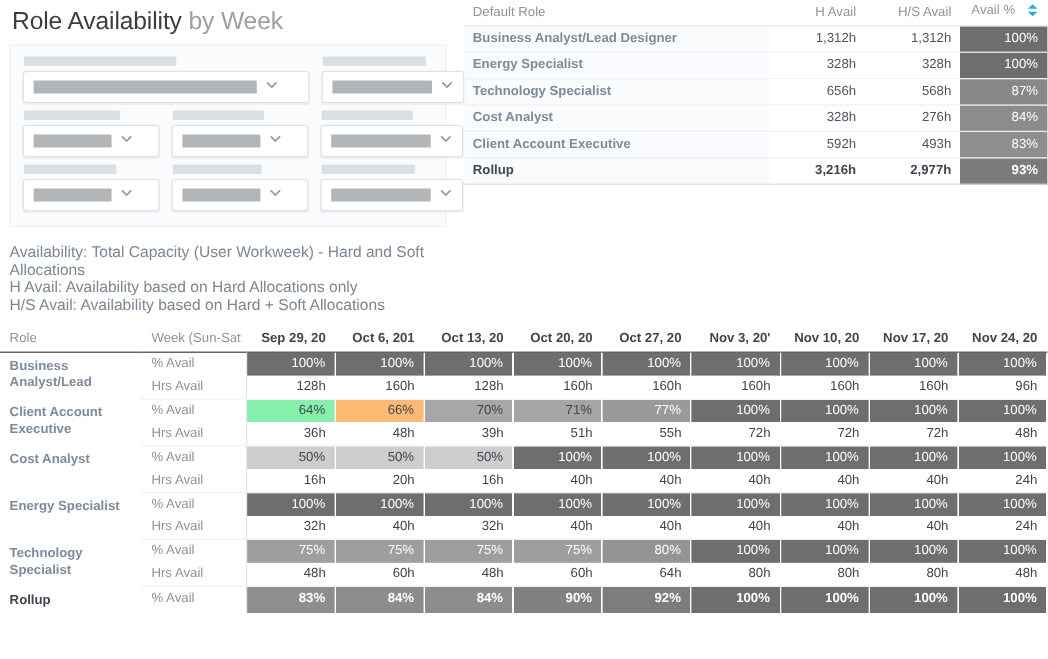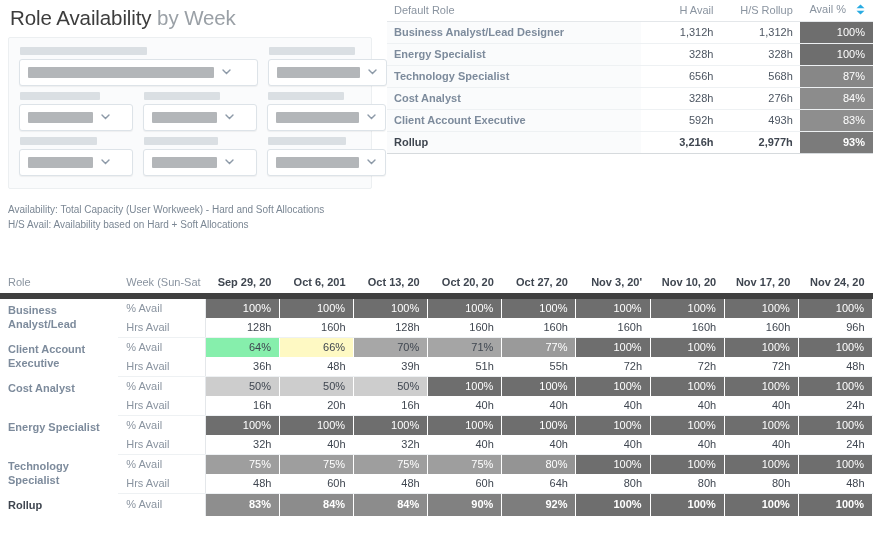--- a/index.html
+++ b/index.html
@@ -51,21 +51,21 @@
     padding: 0 5px 0 8px;
   }
   .f-value {
     height: 11px; border-radius: 1px;
     background: #b3b6b9; flex: 1 1 auto;
   }
   .caret { flex: 0 0 14px; margin-left: 6px; color: #8d9aa8; display:block; }
 
   .legend {
     margin: 14px 0 16px 8px;
-    font-size: 10px;
+    font-size: 13px;
     line-height: 14.6px;
     color: #7b8794;
   }
 
   
   .summary {
     position: absolute; left: 387px; top: 0; width: 486px;
     font-size: 11px;
     border-collapse: collapse;
   }
@@ -108,21 +108,21 @@
   
   .detail { position: absolute; left: 0; top: 272px; width: 873px; }
   .detail table { border-collapse: collapse; table-layout: fixed; width: 873px; }
   .detail col.c-role { width: 118px; }
   .detail col.c-metric { width: 87px; }
   .detail col.c-wk { width: 74px; }
 
   .detail th {
     font-size: 11px;
     padding: 4px 8px 5px 8px;
-    border-bottom: 6px solid #404040;
+    border-bottom: 1px solid #404040;
     white-space: nowrap;
     overflow: hidden;
     background: #ffffff;
   }
   .detail th.h-role { text-align: left; color: #8a94a0; font-weight: normal; }
   .detail th.h-metric { text-align: right; color: #8a94a0; font-weight: normal; }
   .detail th.h-week { text-align: right; color: #3f4650; font-weight: bold; }
 
   .detail td {
     font-size: 11px;
@@ -235,31 +235,32 @@
               <span class="caret"><svg width="13" height="13" viewBox="0 0 13 13">
                   <path d="M3 5 L6.5 8.6 L10 5" stroke="#8d9aa8" stroke-width="1.4" fill="none" stroke-linecap="round"></path>
                 </svg></span>
             </div>
           </div>
         </div>
       </div>
 
     <div class="legend">
       <div>Availability: Total Capacity (User Workweek) - Hard and Soft Allocations</div>
+      <div>H Avail: Availability based on Hard Allocations only</div>
       <div>H/S Avail: Availability based on Hard + Soft Allocations</div>
     </div>
   </div>
 
   <div class="summary">
     <table>
       <thead>
         <tr>
           <th class="role-col">Default Role</th>
           <th class="navail">H Avail</th>
-          <th class="navail">H/S Rollup</th>
+          <th class="navail">H/S Avail</th>
           <th class="pct-col">
             <span>Avail %</span>
             <span class="sort-ico">
               <svg width="11" height="11" viewBox="0 0 11 11">
                   <polygon points="5.5,0.5 9.5,4.3 1.5,4.3" fill="#29abe2"></polygon>
                   <polygon points="5.5,10.5 9.5,6.7 1.5,6.7" fill="#29abe2"></polygon>
                 </svg>
             </span>
           </th>
         </tr>
@@ -358,21 +359,21 @@
             <td class="val">160h</td>
             <td class="val">160h</td>
             <td class="val">160h</td>
             <td class="val">160h</td>
             <td class="val">96h</td>
           </tr>
           <tr class="pct-row">
             <td class="role-lbl" rowspan="2">Client Account<br>Executive</td>
             <td class="metric">% Avail</td>
             <td class="pctcell" style="background:#86efac;color:#3f4650">64%</td>
-            <td class="pctcell" style="background:#fef9c3;color:#3f4650">66%</td>
+            <td class="pctcell" style="background:#fdba74;color:#3f4650">66%</td>
             <td class="pctcell" style="background:rgb(167,167,167);color:#3f4650">70%</td>
             <td class="pctcell" style="background:rgb(165,165,165);color:#3f4650">71%</td>
             <td class="pctcell" style="background:rgb(154,154,154);color:#ffffff">77%</td>
             <td class="pctcell" style="background:rgb(110,110,110);color:#ffffff">100%</td>
             <td class="pctcell" style="background:rgb(110,110,110);color:#ffffff">100%</td>
             <td class="pctcell" style="background:rgb(110,110,110);color:#ffffff">100%</td>
             <td class="pctcell" style="background:rgb(110,110,110);color:#ffffff">100%</td>
           </tr>
           <tr class="hrs-row">
             <td class="metric">Hrs Avail</td>

